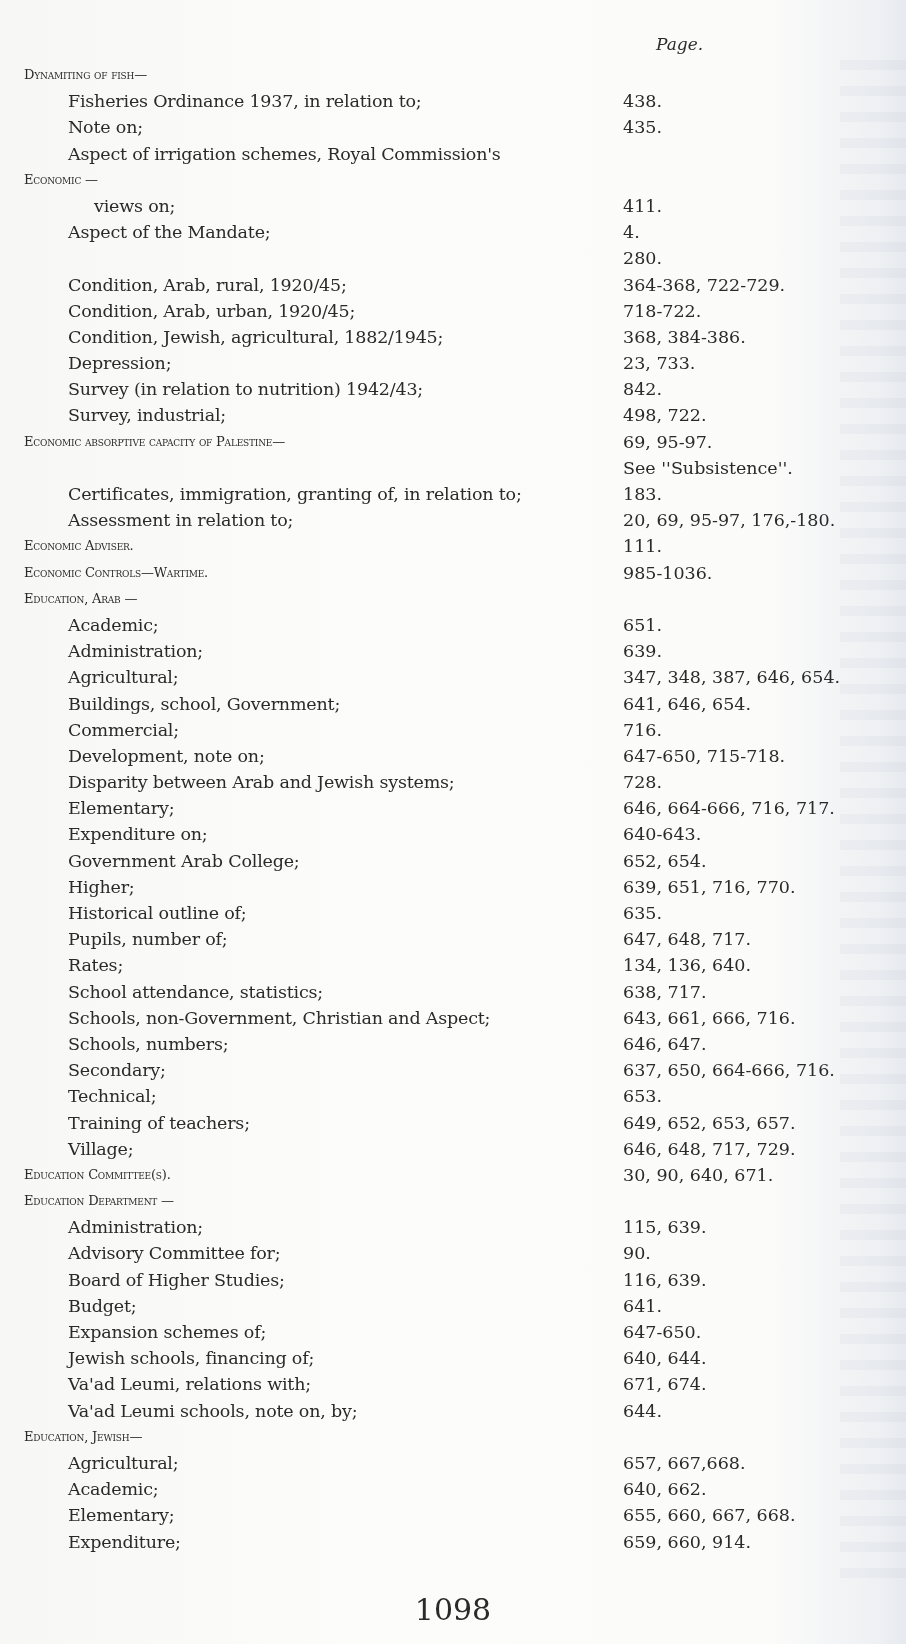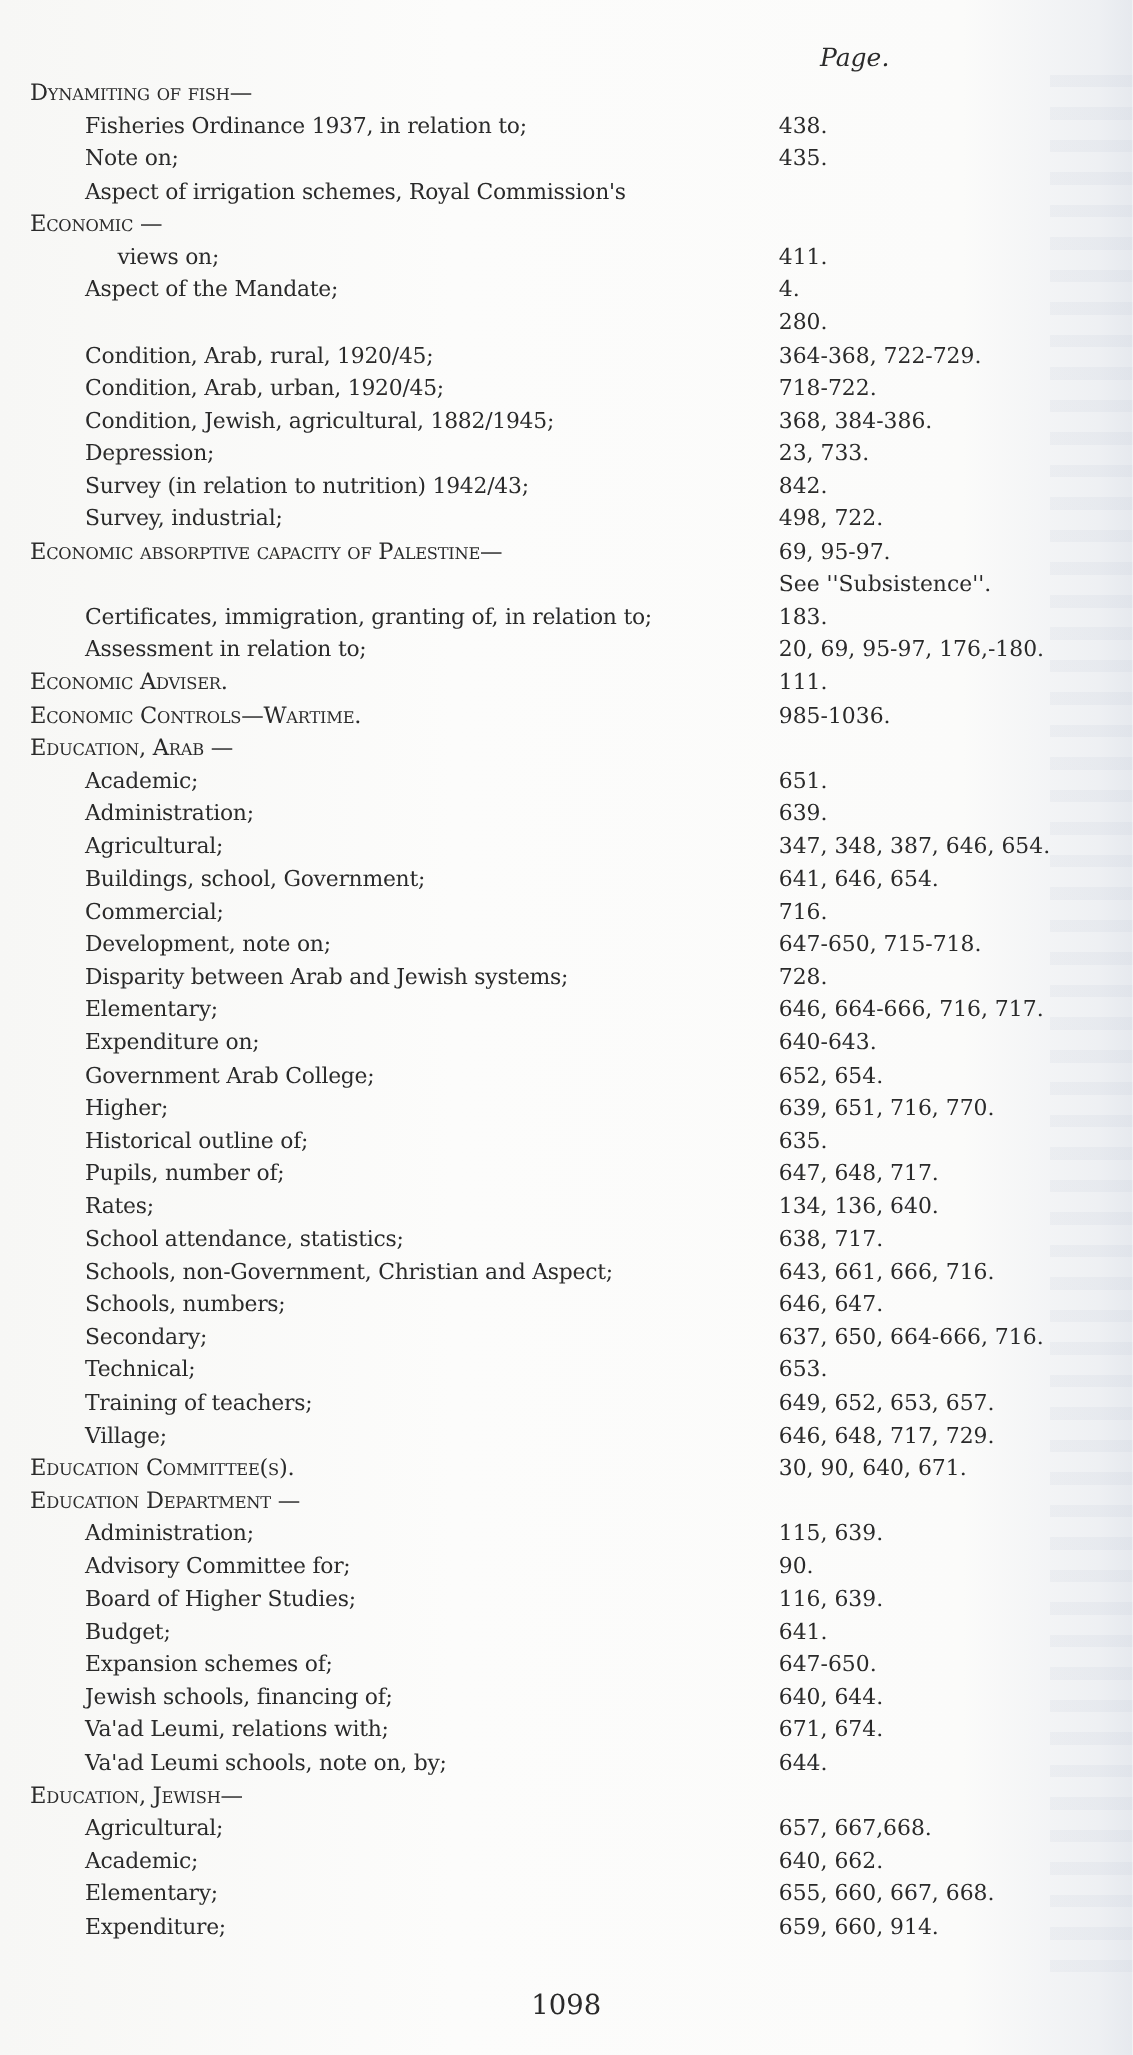--- a/index.html
+++ b/index.html
@@ -13,34 +13,34 @@
   .page {
     position: absolute; left: 0; top: 0; width: 906px; height: 1644px;
     background: linear-gradient(to right, #f7f7f5 0%, #fcfcfb 40%, #fbfbfa 85%, #eef0f3 97%, #e6e9ee 100%);
   }
   .ghost {
     position: absolute; left: 840px; top: 60px; width: 66px; height: 1520px;
     background: repeating-linear-gradient(to bottom, rgba(170,180,200,0.10) 0px, rgba(170,180,200,0.10) 10px, transparent 10px, transparent 26px);
   }
   .page-label {
     position: absolute; left: 656px; top: 34px;
-    font-style: italic; font-size: 20px; color: #2c2c2c;
+    font-style: italic; font-size: 17px; color: #2c2c2c;
   }
   .entries { position: absolute; left: 0; top: 62px; width: 906px; }
   .row {
     position: relative; height: 26.2px; line-height: 26px;
     font-size: 17.5px; white-space: nowrap;
   }
   .row .term { position: absolute; left: 68px; letter-spacing: -0.2px; }
-  .row.heading .term { left: 24px; font-variant: small-caps; font-size: 18px; }
+  .row.heading .term { left: 24px; font-variant: small-caps; font-size: 13px; }
   .row.cont .term { left: 94px; }
   .row .pages { position: absolute; left: 623px; }
   .folio {
     position: absolute; left: 0; width: 906px; top: 1592px;
-    text-align: center; font-size: 22px; color: #2a2a2a;
+    text-align: center; font-size: 30px; color: #2a2a2a;
   }
 </style>
 </head>
 <body>
 
 <div class="page">
   <div class="ghost"></div>
   <div class="page-label">Page.</div>
   <div class="entries" id="entries">
       <div class="row heading">

